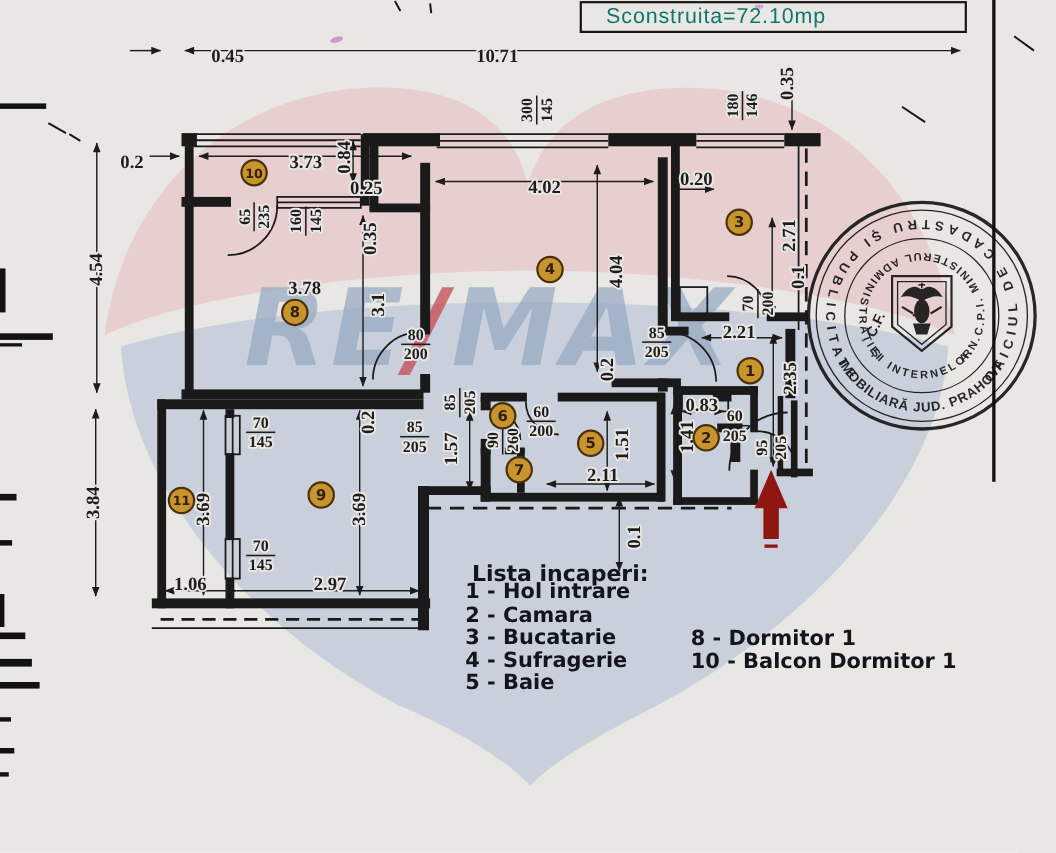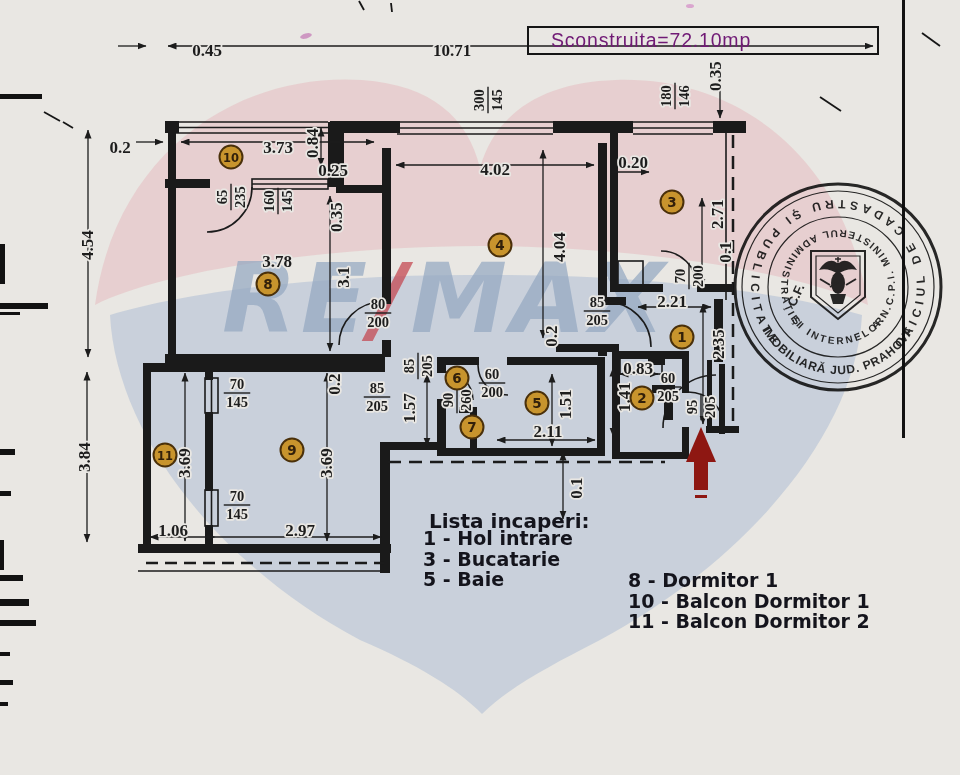--- a/index.html
+++ b/index.html
@@ -8,22 +8,22 @@
   .plan-svg{position:absolute;left:0;top:0;}
   
   .dim text{font:600 17px "Liberation Serif",serif;fill:#1d1d1d;text-anchor:middle;
             paint-order:stroke;stroke:#e9e7e3;stroke-width:3.5px;stroke-linejoin:round;}
   .dim text.fr{font-size:14.5px;}
   .dim line{stroke:#1d1d1d;stroke-width:1.4;}
   .marker text{font:bold 13.5px "DejaVu Sans",sans-serif;fill:#32200a;text-anchor:middle;stroke:none;}
   .marker text.sm{font-size:11.5px;}
   
   .area-box{position:absolute;left:527px;top:1px;width:326px;height:25px;border:2.5px solid #151515;
-            font:19.5px "Liberation Sans",sans-serif;color:#701a75;letter-spacing:.8px;
-            line-height:25px;padding-left:22px;background:transparent;margin-top:25px;}
+            font:19.5px "Liberation Sans",sans-serif;color:#0f766e;letter-spacing:.8px;
+            line-height:25px;padding-left:22px;background:transparent;}
   
   .legend-title{position:absolute;left:429px;top:509px;font:700 20px "DejaVu Sans",sans-serif;color:#14141c;text-align:center;}
   .legend-col{position:absolute;font:700 19px "DejaVu Sans",sans-serif;color:#14141c;line-height:20.5px;}
   .legend-col.c1{left:423px;top:528px;}
   .legend-col.c2{left:628px;top:570px;}
   
   .stamp text{font:600 12px "Liberation Sans",sans-serif;fill:#0d0d0d;letter-spacing:1px;}
   .stamp .inner-ring{font-size:10px;letter-spacing:.6px;}
   .stamp .cf{font:700 13px "Liberation Sans",sans-serif;letter-spacing:0;}
 </style>
@@ -451,22 +451,23 @@
   </g>
 </svg>
 
 <div class="area-box">
   <span>Sconstruita=72.10mp</span>
 </div>
 
 <div class="legend-title">Lista incaperi:</div>
 <div class="legend-col c1" id="legend-col1">
       <div>1 - Hol intrare</div>
+      <div>2 - Camara</div>
       <div>3 - Bucatarie</div>
+      <div>4 - Sufragerie</div>
       <div>5 - Baie</div>
     </div>
 <div class="legend-col c2" id="legend-col2">
       <div>8 - Dormitor 1</div>
       <div>10 - Balcon Dormitor 1</div>
-      <div>11 - Balcon Dormitor 2</div>
     </div>
 
 </div>
 
 </body></html>

